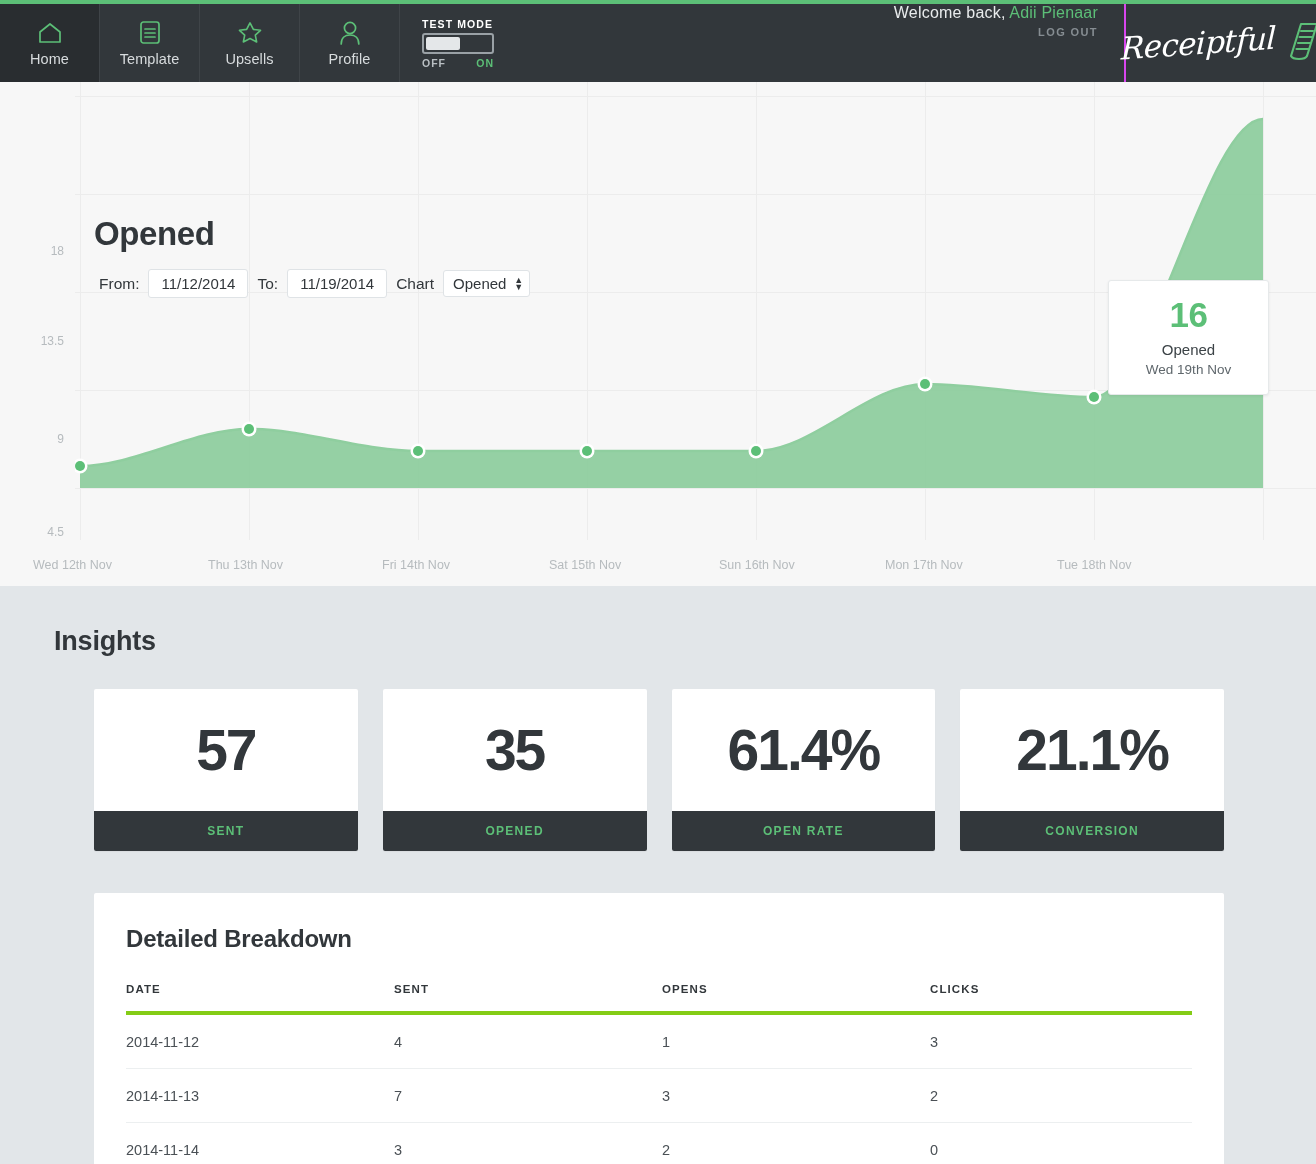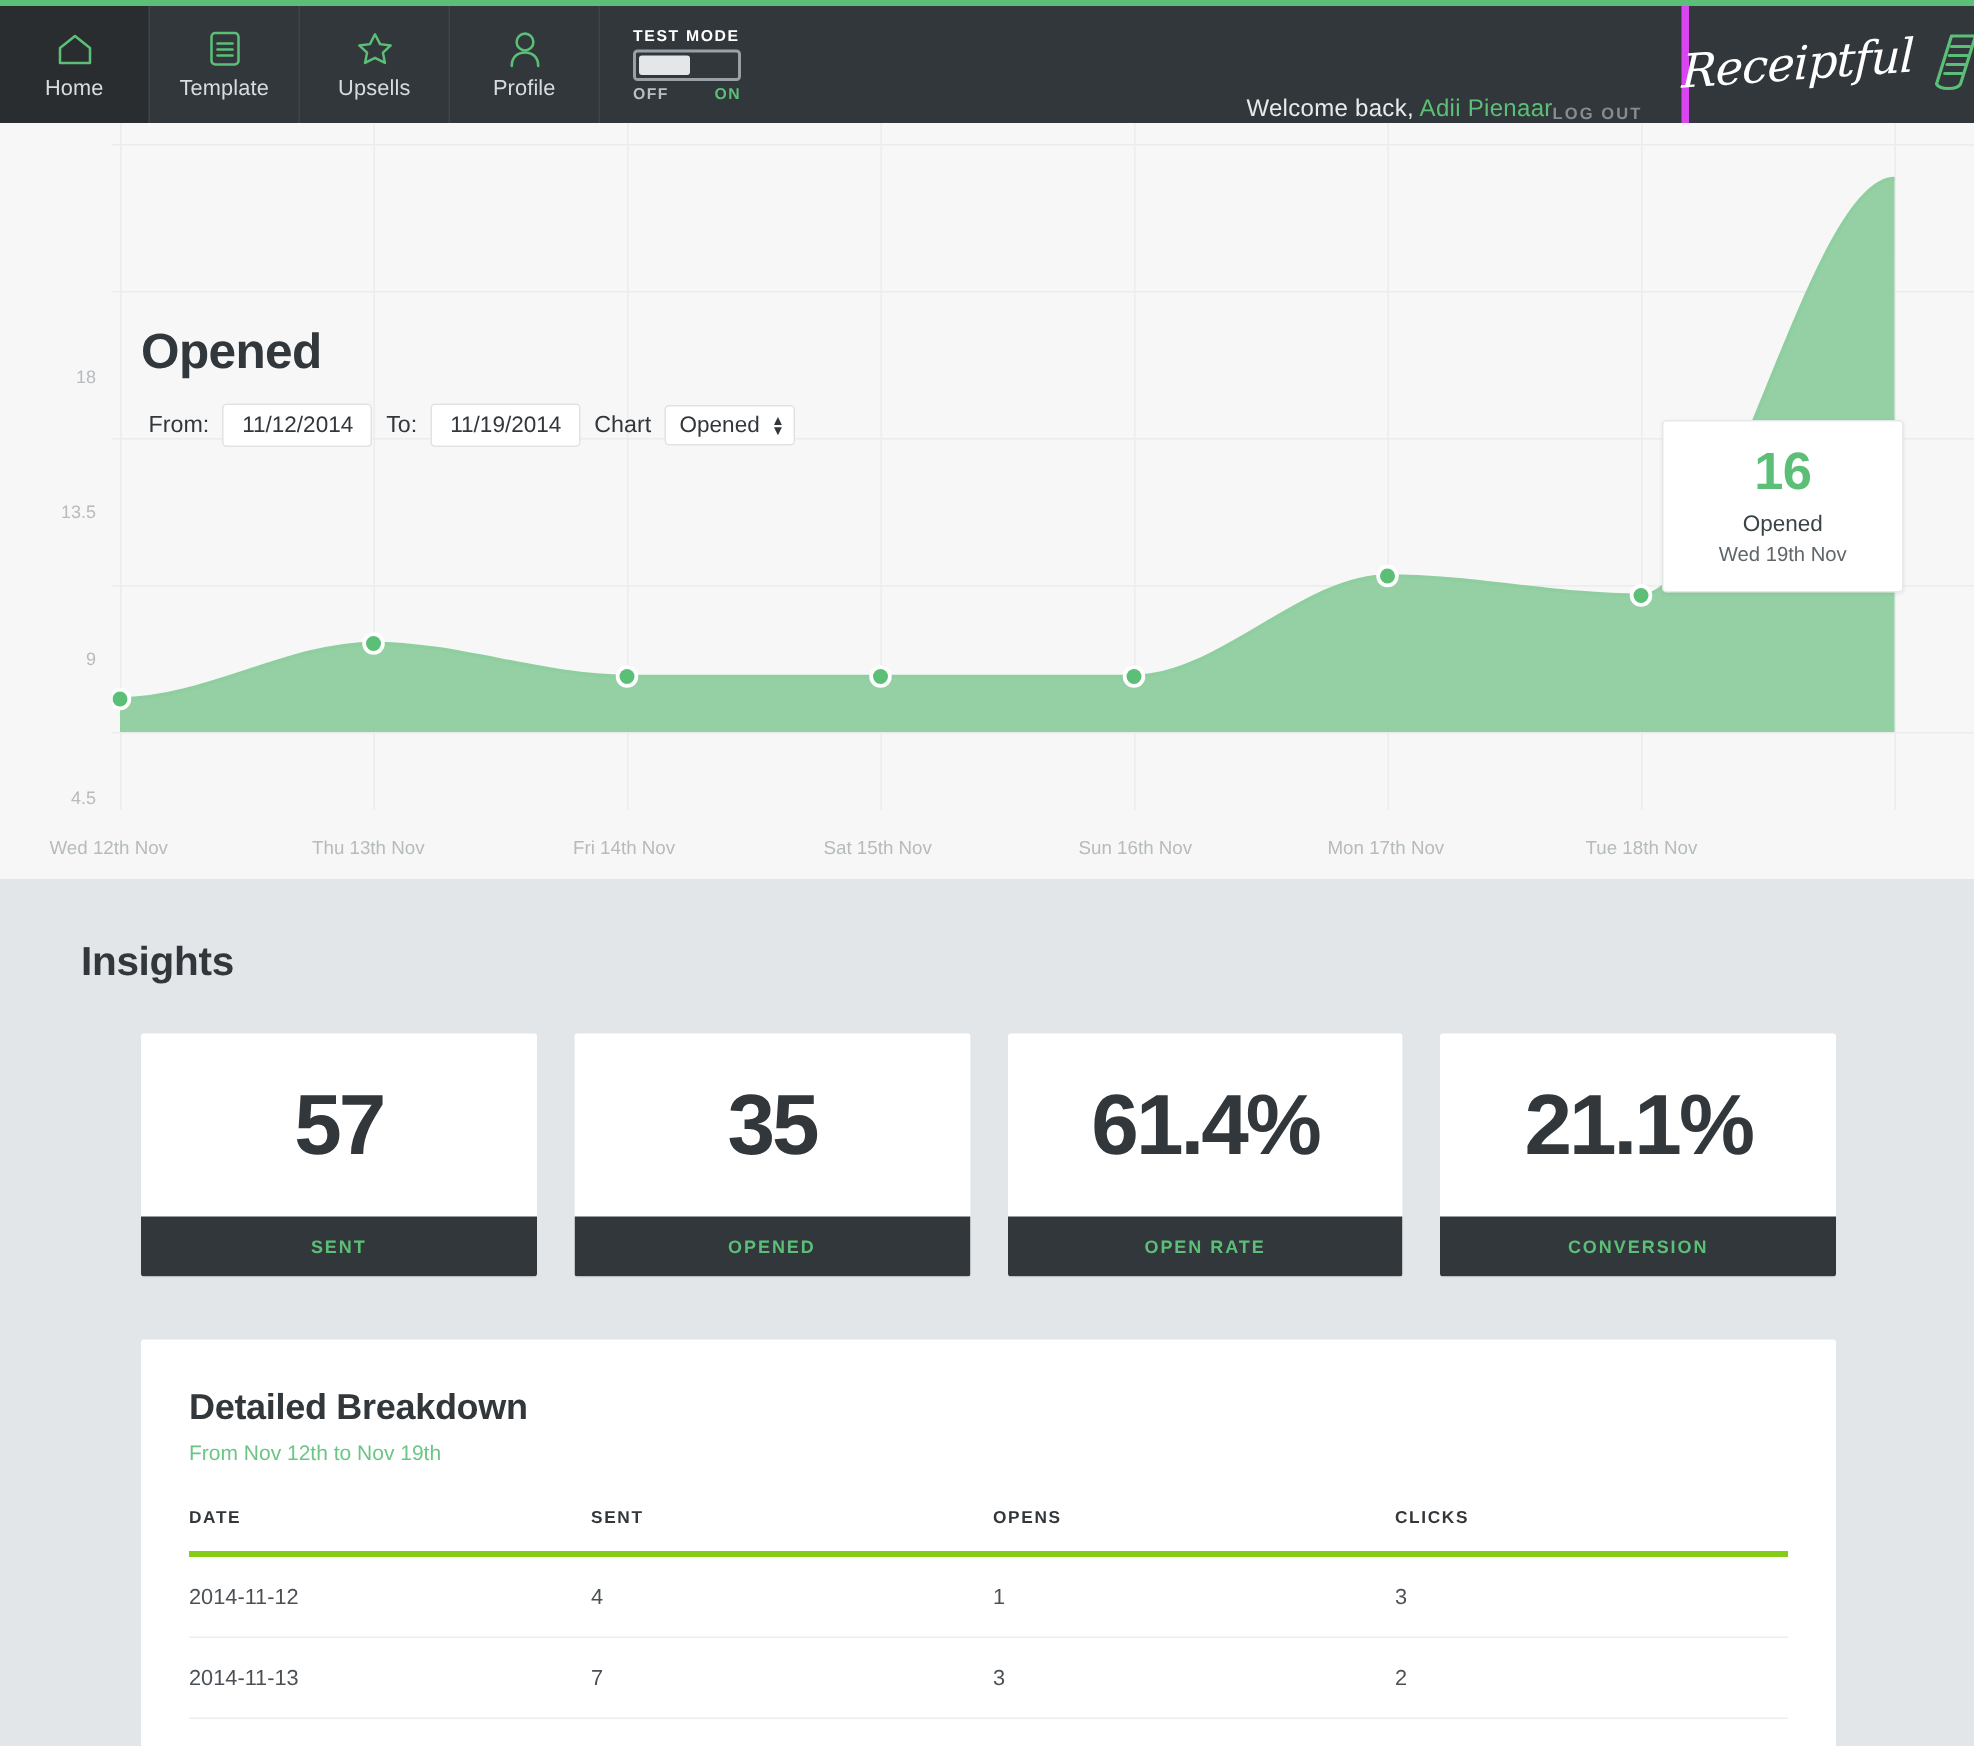--- a/index.html
+++ b/index.html
@@ -86,24 +86,25 @@
     font-weight: bold;
     letter-spacing: 1px;
   }
   .tl-off { color: #b9bfc3; }
   .tl-on { color: #5cbf77; }
 
   
   .welcome {
     margin-left: auto;
     display: flex;
+    flex-direction: column;
     align-items: flex-end;
     justify-content: flex-start;
     padding-right: 26px;
-    border-right: 5px solid #d946ef;
+    border-right: 2px solid #d946ef;
   }
   .welcome-line { font-size: 16px; color: #e8ebec; letter-spacing: 0.2px; }
   .welcome-name { color: #5cbf77; }
   .logout {
     font-size: 11px;
     font-weight: bold;
     letter-spacing: 1.4px;
     color: #868d92;
     margin-top: 4px;
     cursor: pointer;
@@ -507,21 +508,20 @@
       <div class="card-label">OPEN RATE</div>
     </div>
     <div class="card">
       <div class="card-value">21.1%</div>
       <div class="card-label">CONVERSION</div>
     </div>
   </div>
 
   <div class="breakdown">
     <div class="bd-title">Detailed Breakdown</div>
-    <div class="bd-sub">From Nov 12th to Nov 19th</div>
 
     <table class="bd-table">
       <thead>
         <tr>
           <th>DATE</th>
           <th>SENT</th>
           <th>OPENS</th>
           <th>CLICKS</th>
         </tr>
       </thead>

